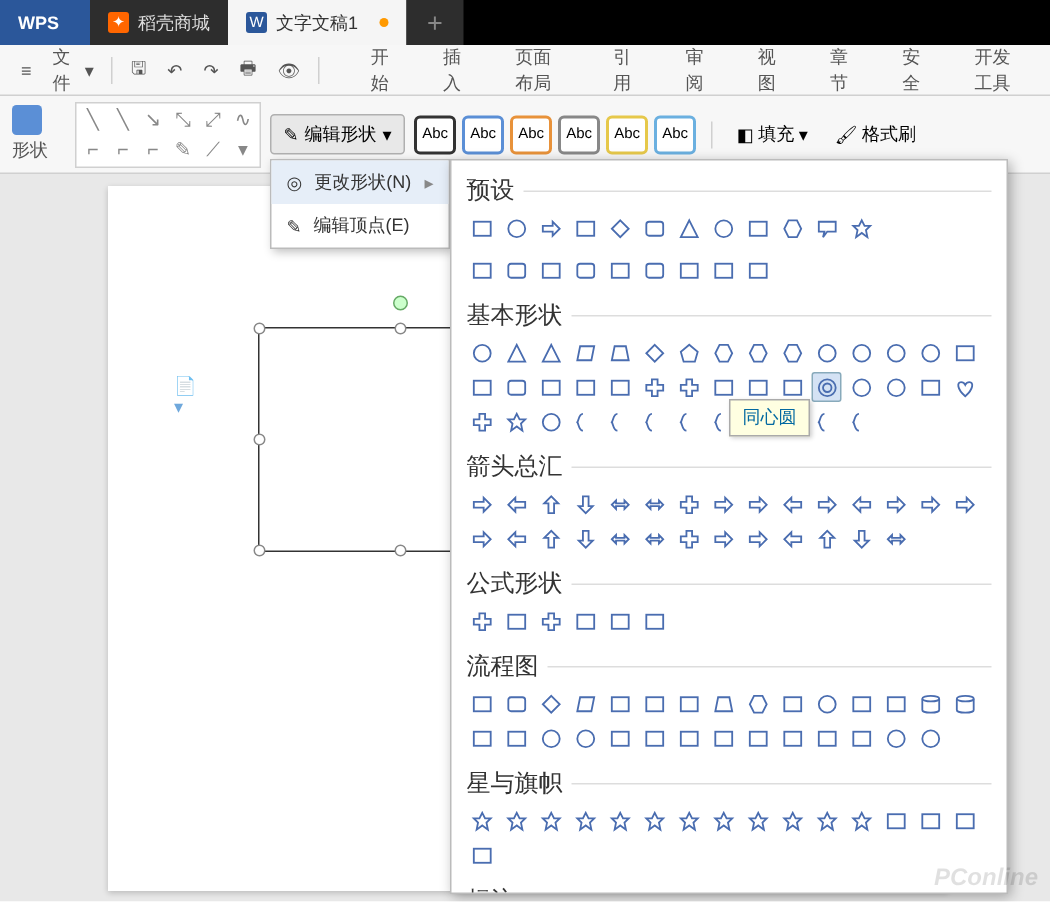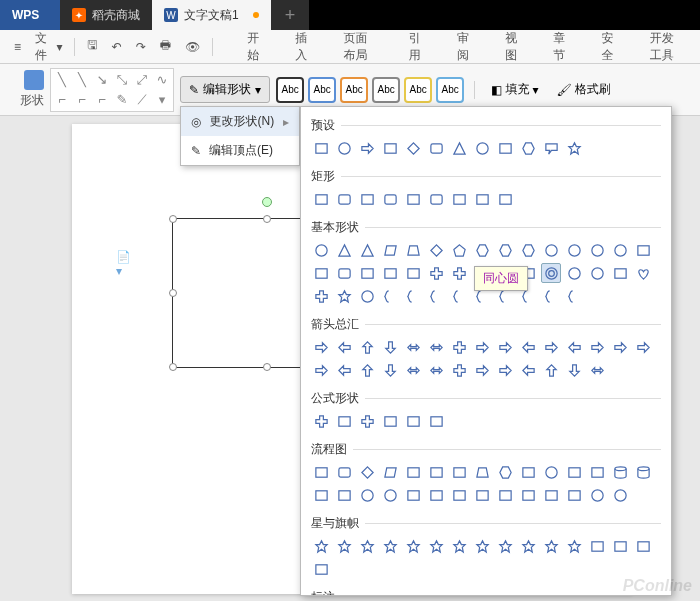--- a/index.html
+++ b/index.html
@@ -11,47 +11,47 @@
 .tab.active{background:#f5f5f5;color:#333;}
 .tab .ico{width:14px;height:14px;border-radius:2px;display:inline-flex;align-items:center;justify-content:center;font-size:10px;}
 .tab .dot{width:6px;height:6px;border-radius:50%;background:#f90;margin-left:8px;}
 .tab.plus{background:#2d2d2d;color:#888;font-size:18px;padding:0 14px;}
 .ribbon-bar{height:34px;border-bottom:1px solid #d0d0d0;display:flex;align-items:center;padding:0 8px;gap:2px;background:#f7f7f7;}
 .rb-btn{padding:4px 6px;color:#555;display:flex;align-items:center;gap:2px;cursor:pointer;border-radius:3px;}
 .rb-sep{width:1px;height:18px;background:#d0d0d0;margin:0 4px;}
 .rb-menu{display:flex;gap:15px;margin-left:20px;}
 .rb-menu span{padding:6px 8px;color:#555;cursor:pointer;}
 .toolbar{height:52px;background:#f7f7f7;border-bottom:1px solid #d0d0d0;display:flex;align-items:center;padding:4px 8px;gap:6px;}
-.shape-big{width:36px;height:44px;display:flex;flex-direction:column;align-items:flex-end;justify-content:center;gap:2px;color:#555;cursor:pointer;}
+.shape-big{width:36px;height:44px;display:flex;flex-direction:column;align-items:flex-start;justify-content:center;gap:2px;color:#555;cursor:pointer;}
 .shape-big .ic{width:20px;height:20px;background:#5b8fd6;border-radius:3px;}
 .lines-grid{display:grid;grid-template-columns:repeat(6,18px);grid-template-rows:repeat(2,18px);gap:2px;border:1px solid #d0d0d0;padding:2px;background:#fff;}
 .lines-grid div{display:flex;align-items:center;justify-content:center;color:#888;font-size:13px;}
 .edit-shape-btn{padding:4px 8px;border:1px solid #b0b0b0;border-radius:3px;background:#e8e8e8;display:flex;align-items:center;gap:4px;cursor:pointer;}
 .presets{display:flex;gap:4px;}
 .preset{width:28px;height:26px;border:2px solid;border-radius:4px;display:flex;align-items:center;justify-content:center;font-size:10px;background:#fff;cursor:pointer;}
 .fill-btn{display:flex;align-items:center;gap:3px;padding:4px 6px;cursor:pointer;}
 .canvas{position:absolute;top:116px;left:0;right:0;bottom:0;background:#e8e8e8;}
 .page{position:absolute;left:72px;top:8px;width:560px;height:470px;background:#fff;box-shadow:0 1px 4px rgba(0,0,0,.2);}
 .sidebar-ic{position:absolute;left:44px;top:126px;width:20px;height:16px;color:#6fa8dc;display:flex;}
 .rect-shape{position:absolute;left:100px;top:94px;width:190px;height:150px;border:1.5px solid #333;}
 .handle{position:absolute;width:8px;height:8px;border:1px solid #888;background:#fff;border-radius:50%;}
 .h-tl{left:-4px;top:-4px;}.h-tr{right:-4px;top:-4px;}.h-bl{left:-4px;bottom:-4px;}.h-br{right:-4px;bottom:-4px;}.h-ml{left:-4px;top:50%;margin-top:-4px;}.h-mr{right:-4px;top:50%;margin-top:-4px;}.h-tm{left:50%;top:-4px;margin-left:-4px;}.h-bm{left:50%;bottom:-4px;margin-left:-4px;}
 .rotate{position:absolute;left:50%;top:-22px;margin-left:-5px;width:10px;height:10px;border:1px solid #6a6;background:#cfc;border-radius:50%;}
 .dropdown{position:absolute;left:180px;top:106px;width:120px;background:#fff;border:1px solid #bbb;box-shadow:2px 2px 6px rgba(0,0,0,.25);}
 .dd-item{padding:6px 10px;display:flex;align-items:center;gap:8px;cursor:pointer;color:#333;}
 .dd-item.hover{background:#e6eef8;}
 .dd-item .arr{margin-left:auto;color:#888;}
 .shapes-panel{position:absolute;left:300px;top:106px;width:372px;height:490px;background:#fff;border:1px solid #bbb;box-shadow:2px 2px 8px rgba(0,0,0,.3);padding:6px 10px;overflow:hidden;}
-.sp-title{font-size:12px;color:#333;padding:4px 0 2px;display:flex;align-items:center;gap:6px;}
+.sp-title{font-size:16px;color:#333;padding:4px 0 2px;display:flex;align-items:center;gap:6px;}
 .sp-title::after{content:"";flex:1;height:1px;background:#ddd;}
 .sp-grid{display:flex;flex-wrap:wrap;gap:3px;padding:2px 0 6px;}
 .sp{width:20px;height:20px;display:flex;align-items:center;justify-content:center;color:#4a6db0;cursor:pointer;border:1px solid transparent;border-radius:2px;}
 .sp.sel{background:#d4e2f4;border-color:#8ab;}
 .sp svg{width:15px;height:15px;stroke:#4a6db0;stroke-width:1.3;fill:none;}
-.tooltip{position:absolute;left:474px;top:266px;background:#ffffe1;border:1px solid #aaa;padding:3px 8px;font-size:12px;color:#a21caf;box-shadow:1px 1px 3px rgba(0,0,0,.2);z-index:10;}
+.tooltip{position:absolute;left:486px;top:266px;background:#ffffe1;border:1px solid #aaa;padding:3px 8px;font-size:12px;color:#0369a1;box-shadow:1px 1px 3px rgba(0,0,0,.2);z-index:10;}
 .watermark{position:absolute;right:8px;bottom:6px;color:rgba(0,0,0,.12);font-size:16px;font-style:italic;font-weight:bold;}
 </style>
 </head>
 <body>
 
 <div class="tabs">
   <div class="tab wps">
       <span>WPS</span>
     </div>
   <div class="tab orange">
@@ -201,21 +201,20 @@
         <svg viewBox="0 0 16 16">
           <path d="M2 3 L14 3 L14 10 L8 10 L5 14 L6 10 L2 10 Z"></path>
         </svg>
       </div>
       <div class="sp">
         <svg viewBox="0 0 16 16">
           <path d="M8 2 L10 6 L14 6 L11 9 L12 14 L8 11 L4 14 L5 9 L2 6 L6 6 Z"></path>
         </svg>
       </div>
     </div>
-  <div class="sp-title">矩形</div>
   <div class="sp-grid" id="g-rect">
       <div class="sp">
         <svg viewBox="0 0 16 16">
           <rect x="2" y="3" width="12" height="10"></rect>
         </svg>
       </div>
       <div class="sp">
         <svg viewBox="0 0 16 16">
           <rect x="2" y="3" width="12" height="10" rx="2"></rect>
         </svg>

